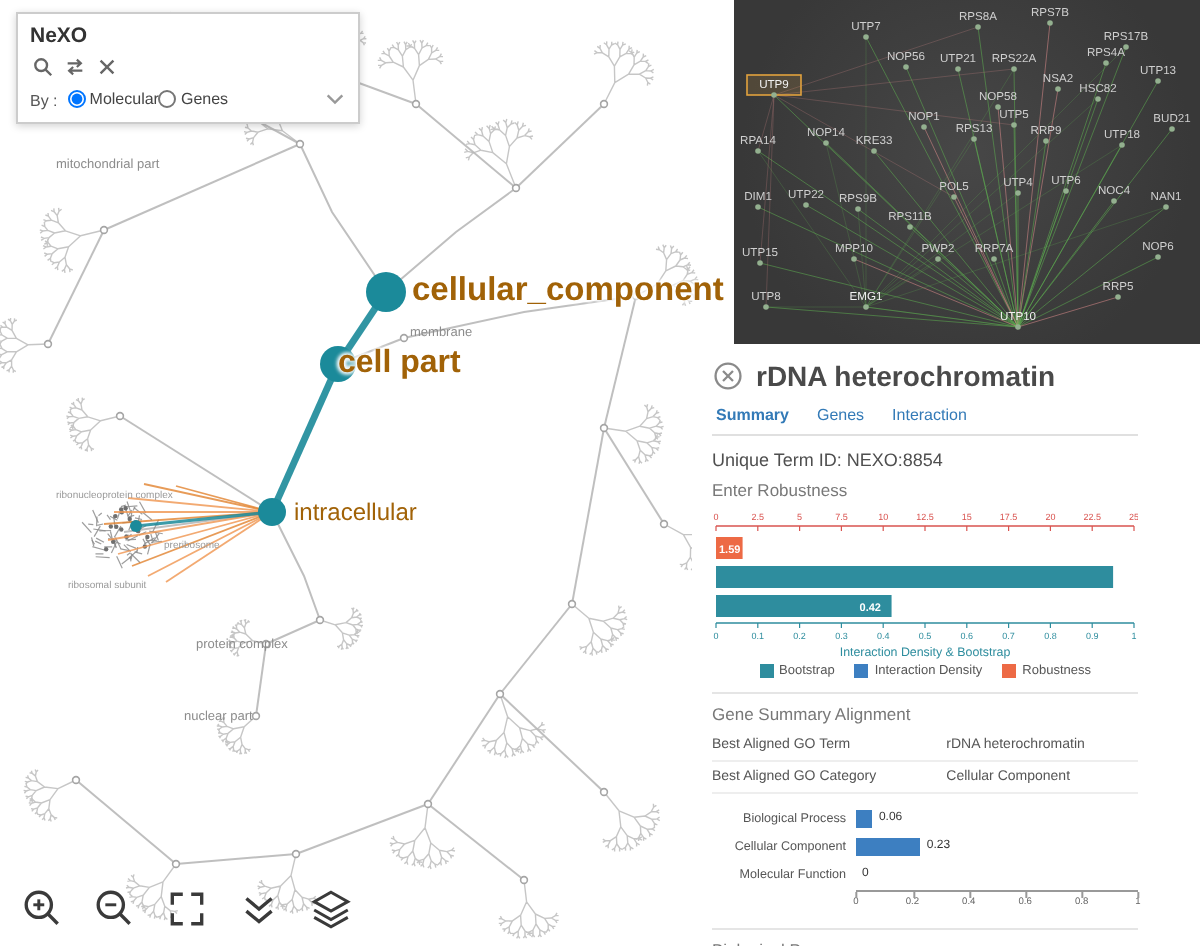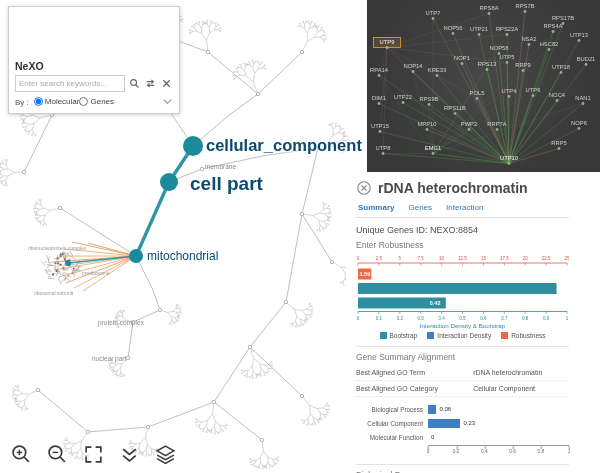--- a/index.html
+++ b/index.html
@@ -4,33 +4,33 @@
 <style>
   html,body{margin:0;padding:0;background:#e8e8e8;}
   #app{position:relative;width:600px;height:473px;overflow:hidden;background:#fff;
        font-family:"Liberation Sans",sans-serif;}
 
   
   #tree-panel{position:absolute;left:0;top:0;width:367px;height:473px;background:#fff;
               border-right:1px solid #ddd;overflow:hidden;}
   #tree-svg{position:absolute;left:0;top:0;width:367px;height:473px;}
   #tree-labels,#minor-labels{position:absolute;left:0;top:0;width:367px;height:473px;pointer-events:none;}
-  .major-label{position:absolute;color:#0c4a6e;white-space:nowrap;font-weight:700;
+  .major-label{position:absolute;color:#a16207;white-space:nowrap;font-weight:700;
                text-shadow:0 1px 2px #fff,0 -1px 2px #fff,1px 0 2px #fff,-1px 0 2px #fff;pointer-events:auto;}
   .ml0{left:206px;top:136px;font-size:16.5px;}
-  .ml1{left:190px;top:173px;font-size:19px;}
+  .ml1{left:169px;top:173px;font-size:16px;}
   .ml2{left:147px;top:249px;font-size:12px;font-weight:400;}
   .minor-label{position:absolute;font-size:6.5px;color:#8c8c8c;white-space:nowrap;}
   .tiny-label{position:absolute;font-size:5px;color:#9a9a9a;white-space:nowrap;}
 
   
   #search-panel{position:absolute;left:8px;top:6px;width:172px;background:#fff;
                 border:1px solid #ccc;box-shadow:0 1px 4px rgba(0,0,0,.18);
                 padding:5px 6px 5px;box-sizing:border-box;z-index:5;}
-  .sp-title{font-size:10.5px;font-weight:700;color:#333;margin-bottom:3px;margin-top:48px;}
+  .sp-title{font-size:10.5px;font-weight:700;color:#333;margin-bottom:3px;}
   .sp-row{display:flex;align-items:center;gap:3px;}
   #search-input{flex:1;min-width:0;height:15px;border:1px solid #ccc;font-size:8px;
                 padding:0 3px;color:#333;font-family:"Liberation Sans",sans-serif;}
   #search-input::placeholder{color:#aaa;}
   .icon-btn{border:none;background:none;padding:1px;margin:0;color:#666;cursor:pointer;
             display:flex;align-items:center;}
   .sp-row2{display:flex;align-items:center;gap:5px;margin-top:5px;font-size:8px;color:#444;position:relative;}
   .sp-by{color:#555;text-align:center;}
   .sp-opt{display:inline-flex;align-items:center;gap:2px;}
   .sp-opt input{width:9px;height:9px;margin:0;}
@@ -267,36 +267,35 @@
         <line x1="136" y1="256" x2="68" y2="263" stroke="#1b8a9a" stroke-width="1.6" opacity="0.85"></line>
         <circle cx="193" cy="146" r="10" fill="#1b8a9a"></circle>
         <circle cx="169" cy="182" r="9" fill="#1b8a9a"></circle>
         <circle cx="136" cy="256" r="7" fill="#1b8a9a"></circle>
         <circle cx="68" cy="263" r="3" fill="#1b8a9a"></circle>
       </svg>
 
     <div id="tree-labels">
       <div class="major-label ml0">cellular_component</div>
       <div class="major-label ml1">cell part</div>
-      <div class="major-label ml2">mitochondrial</div>
+      <div class="major-label ml2">intracellular</div>
     </div>
     <div id="minor-labels">
         <div class="minor-label" style="left: 28px; top: 79px;">mitochondrial part</div>
         <div class="minor-label" style="left: 205px; top: 163px;">membrane</div>
         <div class="minor-label" style="left: 98px; top: 319px;">protein complex</div>
         <div class="minor-label" style="left: 92px; top: 355px;">nuclear part</div>
         <div class="tiny-label" style="left: 28px; top: 245px;">ribonucleoprotein complex</div>
         <div class="tiny-label" style="left: 34px; top: 290px;">ribosomal subunit</div>
         <div class="tiny-label" style="left: 82px; top: 270px;">preribosome</div>
       </div>
 
     <div id="search-panel">
       <div class="sp-title">NeXO</div>
       <div class="sp-row">
-        <input id="search-input" placeholder="Enter search keywords..." style="">
         <button class="icon-btn">
           <svg width="11" height="11" viewBox="0 0 12 12">
             <circle cx="5" cy="5" r="3.2" fill="none" stroke="currentColor" stroke-width="1.3"></circle>
             <line x1="7.4" y1="7.4" x2="10.5" y2="10.5" stroke="currentColor" stroke-width="1.3"></line>
           </svg>
         </button>
         <button class="icon-btn">
           <svg width="11" height="11" viewBox="0 0 12 12">
             <path d="M2 4h7M7 2l2.2 2L7 6" fill="none" stroke="currentColor" stroke-width="1.2"></path>
             <path d="M10 8H3M5 6L2.8 8 5 10" fill="none" stroke="currentColor" stroke-width="1.2"></path>
@@ -594,21 +593,21 @@
           <path d="M6.2 6.2l5.6 5.6M11.8 6.2l-5.6 5.6" stroke="currentColor" stroke-width="1.3"></path>
         </svg>
       </span>
       <span class="dp-title">rDNA heterochromatin</span>
     </div>
     <div class="dp-tabs" id="dp-tabs">
         <span class="dp-tab active">Summary</span>
         <span class="dp-tab">Genes</span>
         <span class="dp-tab">Interaction</span>
       </div>
-    <div class="dp-term-id">Unique Genes ID: NEXO:8854</div>
+    <div class="dp-term-id">Unique Term ID: NEXO:8854</div>
     <div class="dp-section-h">Enter Robustness</div>
     <div id="robust-chart">
         <svg width="213" height="78" viewBox="0 0 213 78">
           <line x1="2" y1="10" x2="211" y2="10" stroke="#d9534f" stroke-width="0.8"></line>
           <line x1="2" y1="10" x2="2" y2="12.5" stroke="#d9534f" stroke-width="0.6"></line>
           <text x="2" y="7" text-anchor="middle" font-size="4.5" fill="#d9534f">0</text>
           <line x1="22.900000000000002" y1="10" x2="22.900000000000002" y2="12.5" stroke="#d9534f" stroke-width="0.6"></line>
           <text x="22.900000000000002" y="7" text-anchor="middle" font-size="4.5" fill="#d9534f">2.5</text>
           <line x1="43.800000000000004" y1="10" x2="43.800000000000004" y2="12.5" stroke="#d9534f" stroke-width="0.6"></line>
           <text x="43.800000000000004" y="7" text-anchor="middle" font-size="4.5" fill="#d9534f">5</text>

